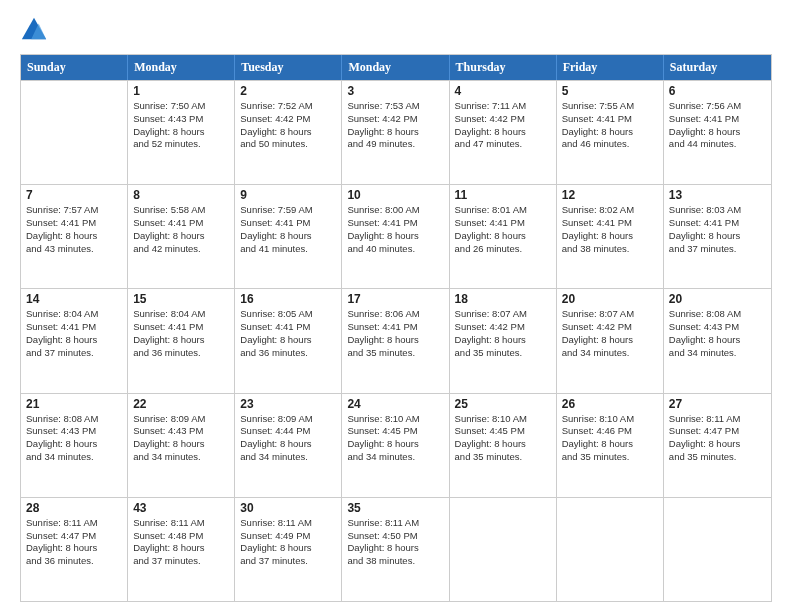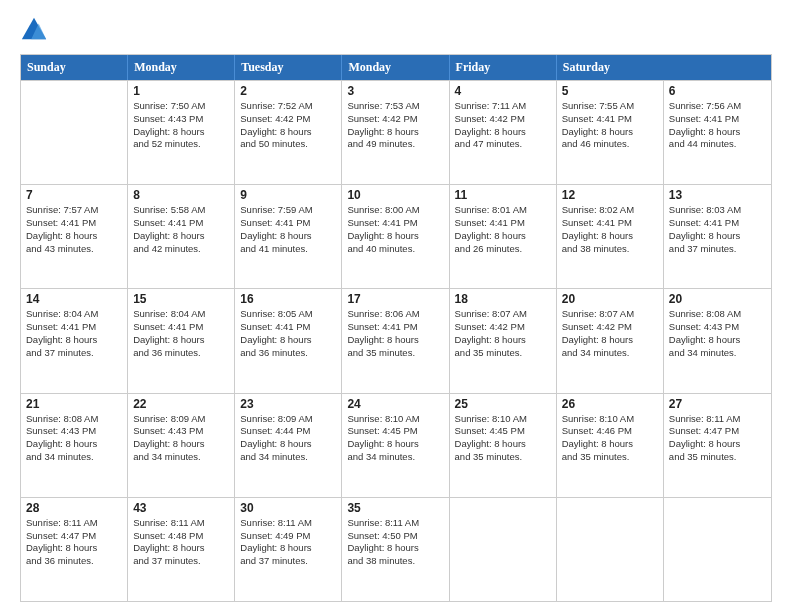--- a/index.html
+++ b/index.html
@@ -133,20 +133,21 @@
       <div class="subtitle"></div>
     </div>
   </div>
 
   <div class="calendar">
     <div class="cal-header" id="cal-header">
         <div class="cal-header-cell">Sunday</div>
         <div class="cal-header-cell">Monday</div>
         <div class="cal-header-cell">Tuesday</div>
         <div class="cal-header-cell">Monday</div>
+        <div class="cal-header-cell">Thursday</div>
         <div class="cal-header-cell">Friday</div>
         <div class="cal-header-cell">Saturday</div>
       </div>
     <div class="cal-body" id="cal-body">
         <div class="cal-row">
           <div class="cal-cell empty"></div>
           <div class="cal-cell">
             <span class="day-num">1</span>
             <span class="info-line">Sunrise: 7:50 AM</span>
             <span class="info-line">Sunset: 4:43 PM</span>

